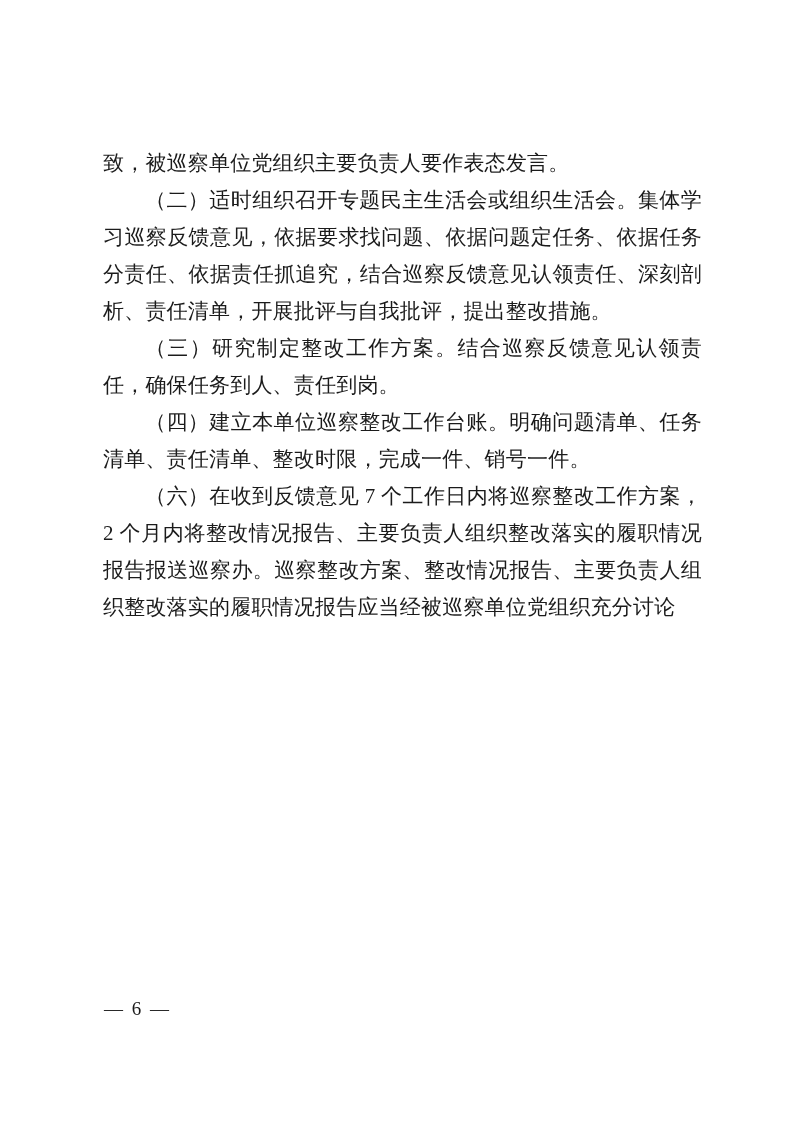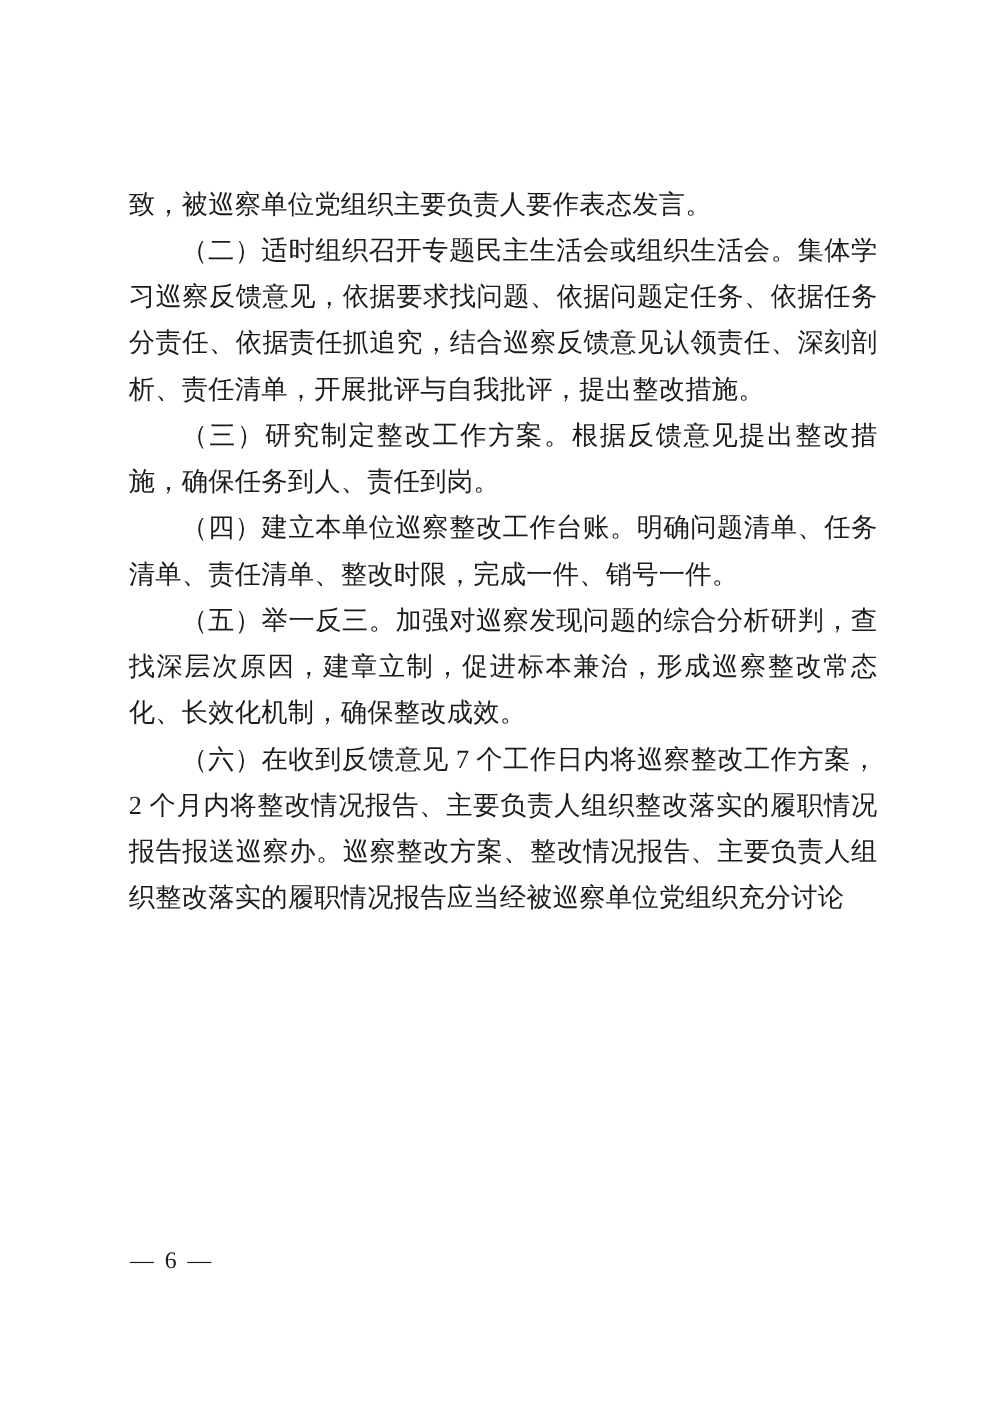--- a/index.html
+++ b/index.html
@@ -59,24 +59,23 @@
 
 <div class="page">
   <div class="content">
 
     <p>致，被巡察单位党组织主要负责人要作表态发言。</p>
 
 
 
     <p class="indent">（二）适时组织召开专题民主生活会或组织生活会。集体学习巡察反馈意见，依据要求找问题、依据问题定任务、依据任务分责任、依据责任抓追究，结合巡察反馈意见认领责任、深刻剖析、责任清单，开展批评与自我批评，提出整改措施。</p>
 
-    <p class="indent">（三）研究制定整改工作方案。根据反馈意见提出整改措施，确保任务到人、责任到岗。</p>
+    <p class="indent">（三）研究制定整改工作方案。结合巡察反馈意见认领责任，确保任务到人、责任到岗。</p>
 
     <p class="indent">（四）建立本单位巡察整改工作台账。明确问题清单、任务清单、责任清单、整改时限，完成一件、销号一件。</p>
 
-    <p class="indent">（五）举一反三。加强对巡察发现问题的综合分析研判，查找深层次原因，建章立制，促进标本兼治，形成巡察整改常态化、长效化机制，确保整改成效。</p>
 
     <p class="indent">（六）在收到反馈意见 7 个工作日内将巡察整改工作方案，2 个月内将整改情况报告、主要负责人组织整改落实的履职情况报告报送巡察办。巡察整改方案、整改情况报告、主要负责人组织整改落实的履职情况报告应当经被巡察单位党组织充分讨论</p>
 
   </div>
 
   <div class="footer">— 6 —</div>
 </div>
 
 </body></html>

